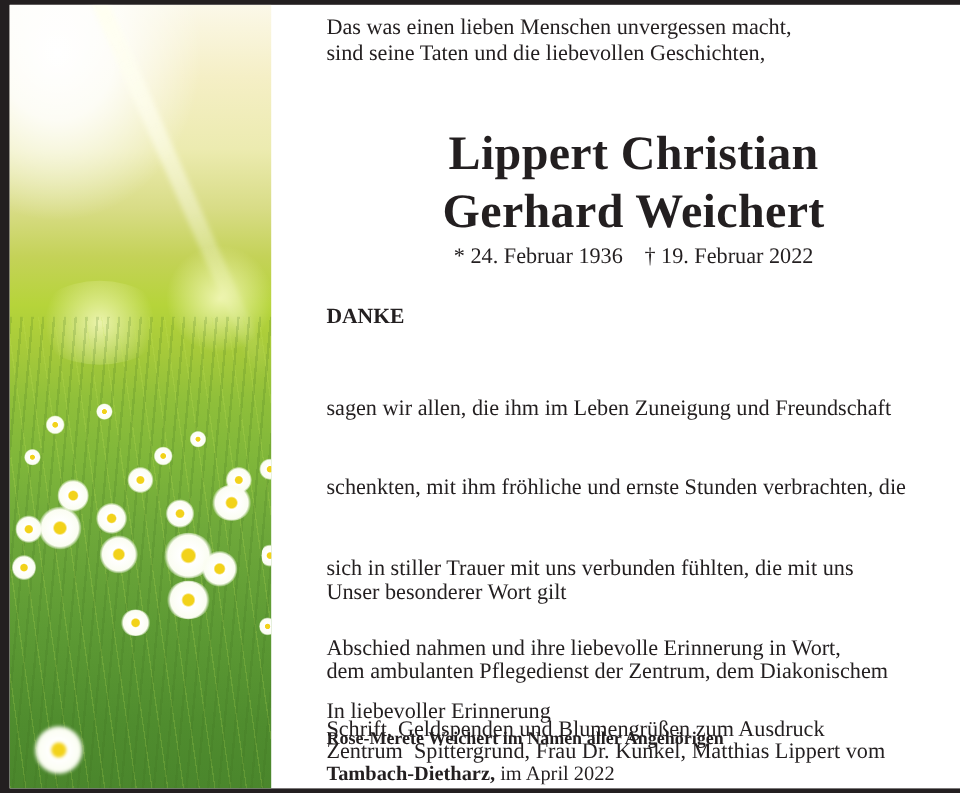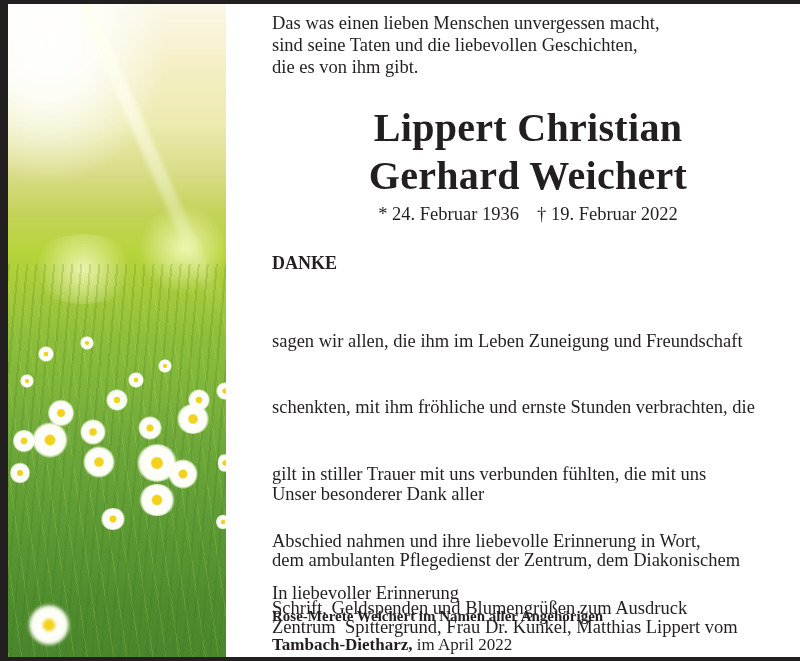--- a/index.html
+++ b/index.html
@@ -97,43 +97,42 @@
     <div class="flower" style="left:130px;top:480px;width:38px;height:32px;"></div>
     <div class="flower" style="left:92px;top:504px;width:26px;height:22px;"></div>
     <div class="flower" style="left:208px;top:510px;width:14px;height:16px;"></div>
     <div class="flower blur" style="left:20px;top:600px;width:42px;height:42px;"></div>
   </div>
 
   <div class="content">
     <div class="verse">
       <div>Das was einen lieben Menschen unvergessen macht,</div>
       <div>sind seine Taten und die liebevollen Geschichten,</div>
-      <div>die es von ihm gibt.</div>
     </div>
 
     <div class="name l1">Lippert Christian</div>
     <div class="name l2">Gerhard Weichert</div>
 
     <div class="dates">
       <span>* 24. Februar 1936</span><span class="gap"></span><span>† 19. Februar 2022</span>
     </div>
 
     <div class="danke">DANKE</div>
 
     <div class="para p1">
       <div>sagen wir allen, die ihm im Leben Zuneigung und Freundschaft</div>
       <div>schenkten, mit ihm fröhliche und ernste Stunden verbrachten, die</div>
-      <div>gilt in stiller Trauer mit uns verbunden fühlten, die mit uns</div>
+      <div>sich in stiller Trauer mit uns verbunden fühlten, die mit uns</div>
       <div>Abschied nahmen und ihre liebevolle Erinnerung in Wort,</div>
       <div>Schrift, Geldspenden und Blumengrüßen zum Ausdruck</div>
       
     </div>
 
     <div class="para p2">
-      <div>Unser besonderer Dank aller</div>
+      <div>Unser besonderer Wort gilt</div>
       <div>dem ambulanten Pflegedienst der Zentrum, dem Diakonischem</div>
       <div>Zentrum  Spittergrund, Frau Dr. Kunkel, Matthias Lippert vom</div>
       
       
       
     </div>
 
     <div class="memory">In liebevoller Erinnerung</div>
     <div class="signer">Rose-Merete Weichert im Namen aller Angehörigen</div>
     <div class="place">

